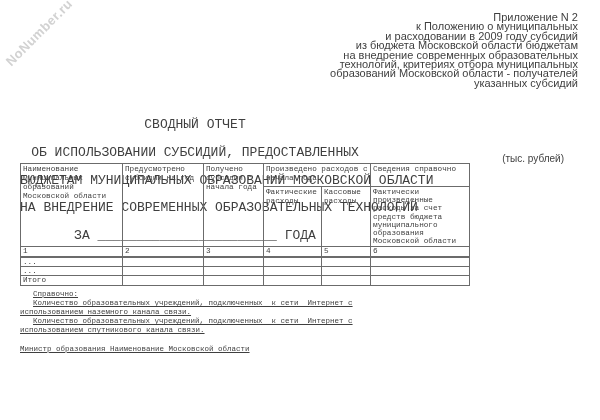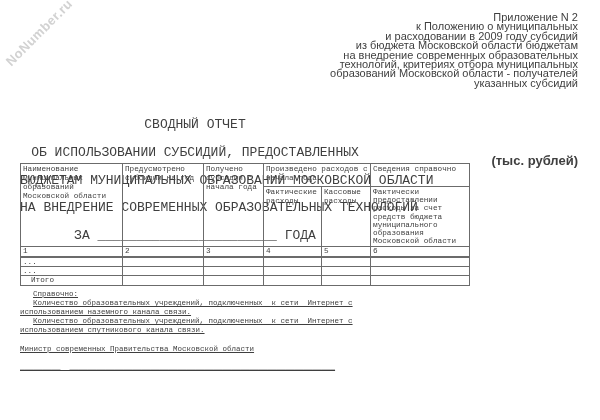--- a/index.html
+++ b/index.html
@@ -21,41 +21,41 @@
     font-size:11px;line-height:9.4px;text-align:right;color:#3f3f3f;
   }
   
   .doc-title{
     position:absolute;left:20px;top:102px;width:350px;
     font-family:"Liberation Mono","DejaVu Sans Mono",monospace;
     font-size:13px;line-height:9.2px;text-align:center;white-space:pre;
   }
   
   .units{
-    position:absolute;top:153px;right:22px;
-    font-size:13px;color:#3f3f3f;font-weight:bold;
+    position:absolute;top:153px;right:36px;
+    font-size:10px;color:#3f3f3f;
   }
   
   table.report{
     position:absolute;left:20px;top:163px;
     border-collapse:collapse;table-layout:fixed;width:449px;
     font-size:7.7px;line-height:9px;color:#3f3f3f;
   }
   table.report th, table.report td{
     border:1px solid #6b6b6b;
     font-weight:normal;text-align:left;vertical-align:top;
     padding:1px 2px;overflow:hidden;font-family:Liberation Mono, monospace;
   }
   td.refdetail{line-height:8.2px;}
   tr.numrow td{
     height:8px;padding:0 2px;line-height:9px;
     border-bottom:2px solid #6b6b6b;
   }
   tr.datarow td{height:7px;padding:0 2px;line-height:8px;}
-  tr.totalrow td{height:8px;padding:0 10px;line-height:9px;}
+  tr.totalrow td{height:8px;padding:0 2px;line-height:9px;}
   tr.h1 th{height:20px;}
   tr.h2 th{height:56px;}
   
   .notes{
     position:absolute;left:20px;top:290px;width:420px;
     font-family:"Liberation Mono","DejaVu Sans Mono",monospace;
     font-size:7.5px;line-height:9.1px;color:#3f3f3f;text-decoration:underline;
   }
   .notes .line{white-space:pre;height:9.1px;}
   .notes .indent{padding-left:13px;}
@@ -101,21 +101,21 @@
         <tr class="h1">
       <th rowspan="2">Наименование муниципальных образований Московской области</th>
       <th rowspan="2">Предусмотрено субсидии на год</th>
       <th rowspan="2">Получено субсидии с начала года</th>
       <th colspan="2">Произведено расходов с начала года</th>
       <th>Сведения справочно</th>
     </tr>
     <tr class="h2">
       <th>Фактические расходы</th>
       <th>Кассовые расходы</th>
-      <td class="refdetail">Фактически предоставлении расходы за счет средств бюджета муниципального образования Московской области</td>
+      <td class="refdetail">Фактически произведенные расходы за счет средств бюджета муниципального образования Московской области</td>
     </tr>
     <tr class="numrow">
       <td>1</td>
       <td>2</td>
       <td>3</td>
       <td>4</td>
       <td>5</td>
       <td>6</td>
     </tr>
     <tr class="datarow">
@@ -145,18 +145,17 @@
   </tbody>
     </table>
 
   <div class="notes">
     <div class="line indent">Справочно:</div>
     <div class="line indent">Количество образовательных учреждений, подключенных  к сети  Интернет с</div>
     <div class="line">использованием наземного канала связи.</div>
     <div class="line indent">Количество образовательных учреждений, подключенных  к сети  Интернет с</div>
     <div class="line">использованием спутникового канала связи.</div>
     <div class="line"></div>
-    <div class="line">Министр современных Правительства Московской области</div>
+    <div class="line">Министр образования Наименование Московской области</div>
     <div class="line"></div>
-    <div class="line">_________  ___________________________________________________________</div>
   </div>
 
 </div>
 
 </body></html>

